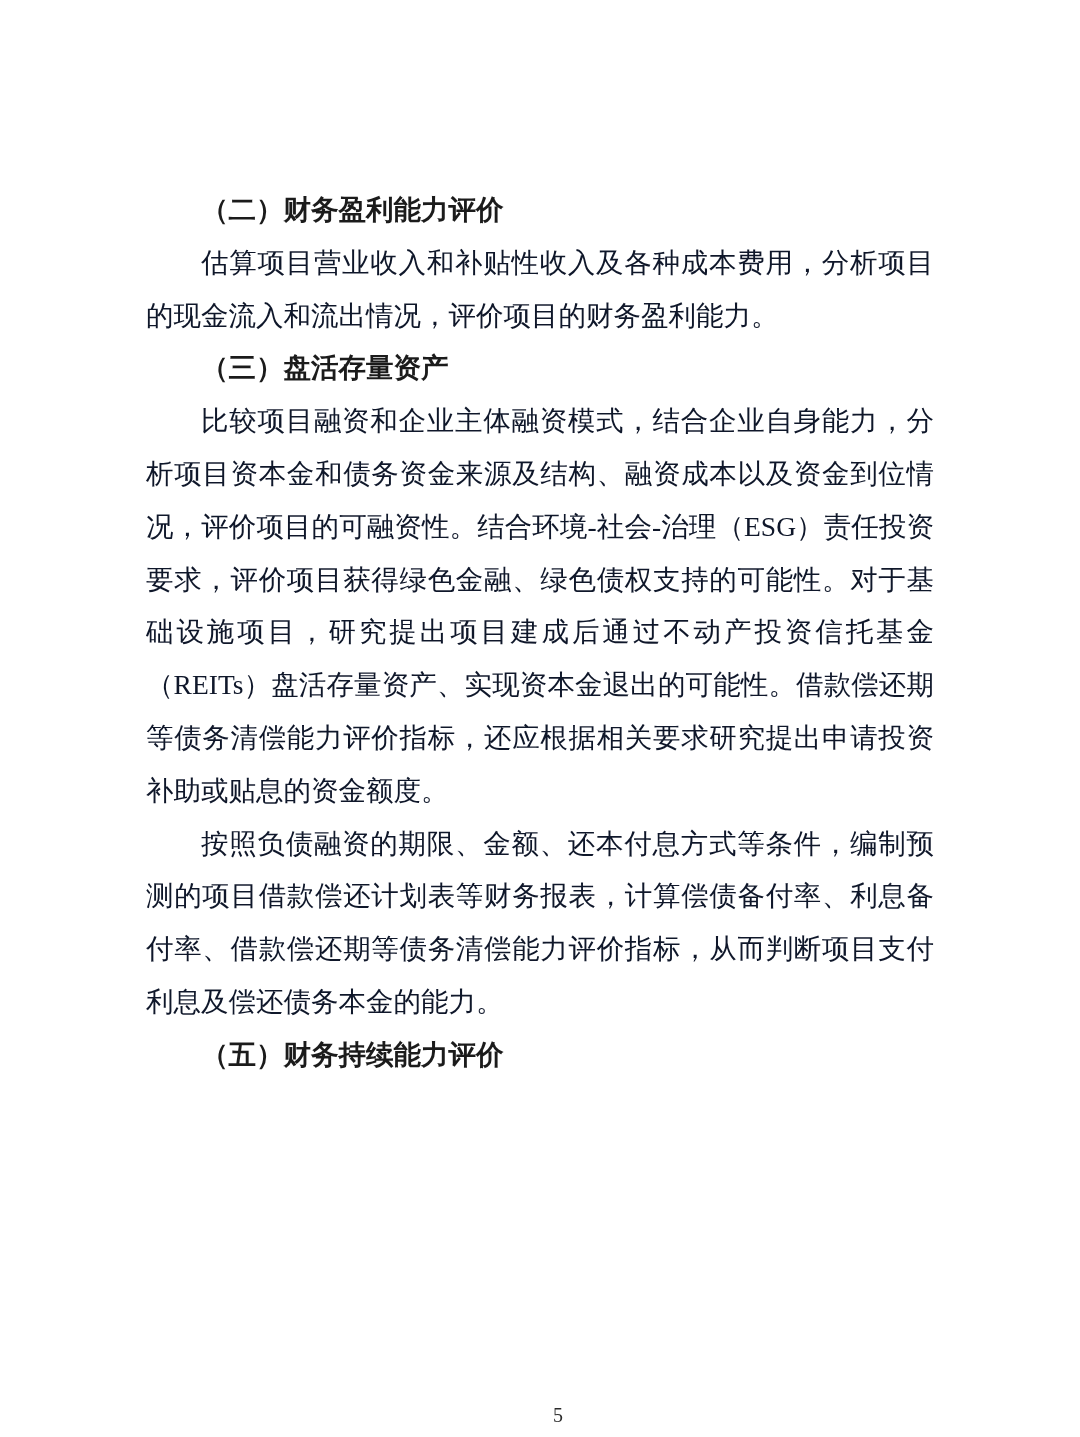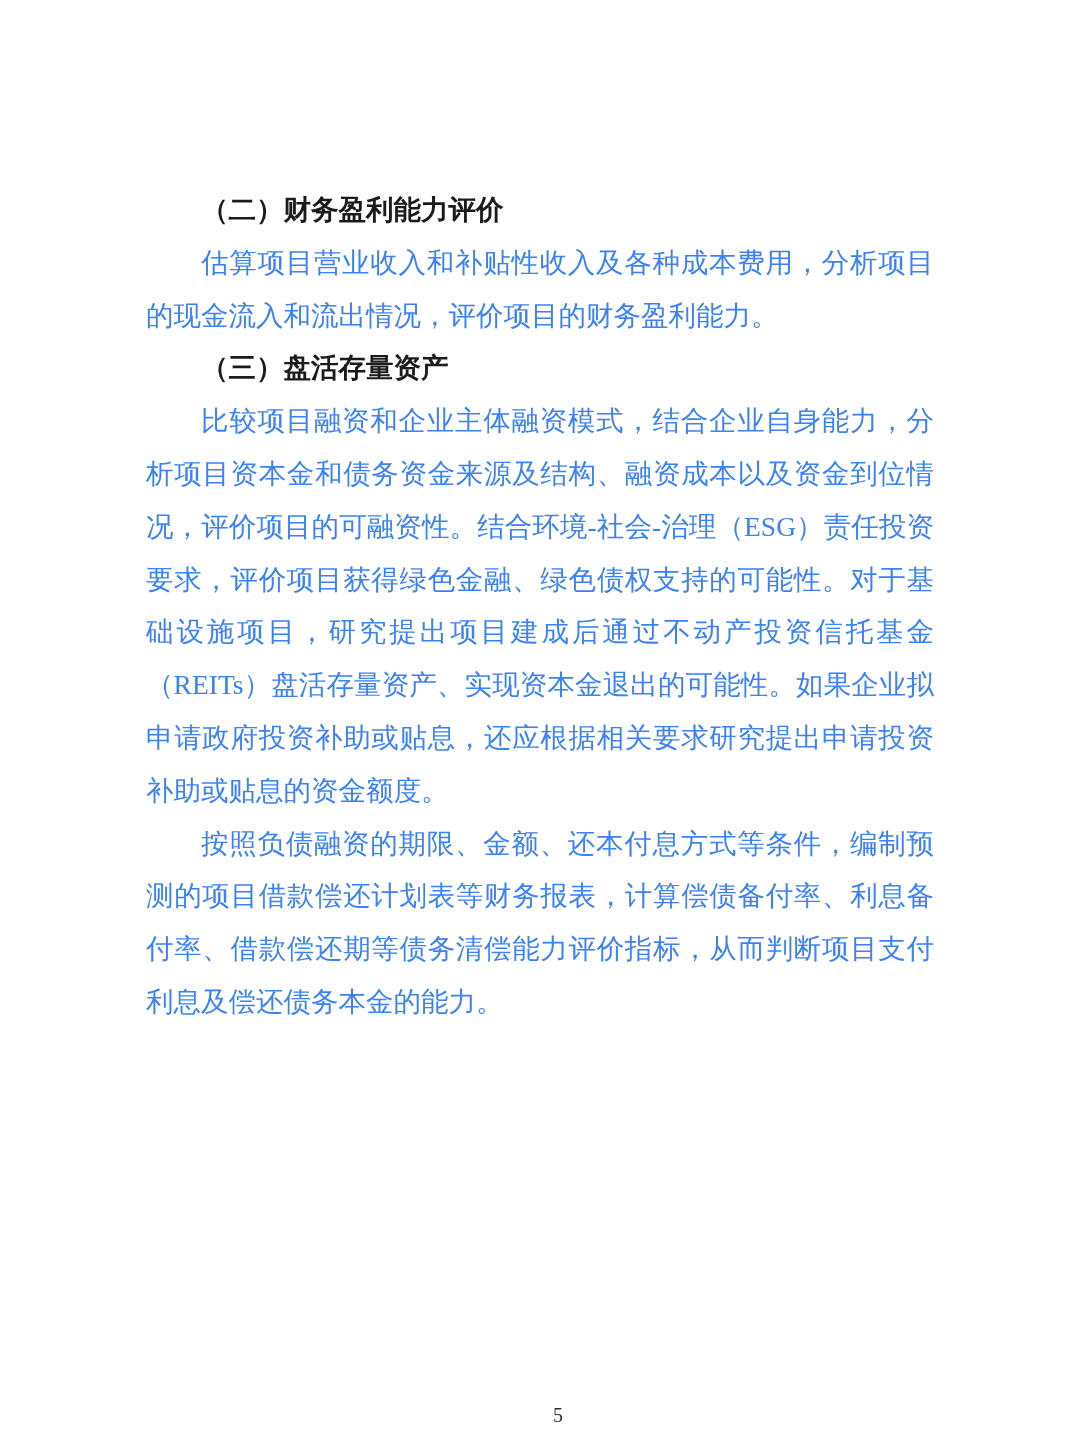--- a/index.html
+++ b/index.html
@@ -22,21 +22,21 @@
     top: 184px;
     width: 788px;
   }
   .content p {
     margin: 0;
     padding: 0;
     font-size: 27.5px;
     line-height: 52.8px;
     text-indent: 2em;
     text-align: justify;
-    color: #3b82f6;
+    color: #0f172a;
   }
   .content p.heading {
     font-weight: 700;
     color: #1b1b1b;
   }
   .page-footer {
     position: absolute;
     left: 0;
     bottom: 10px;
     width: 100%;
@@ -50,19 +50,20 @@
 </style>
 </head>
 <body>
 
 <div class="doc-page">
   <div class="content" id="content">
 
   <p class="heading">（二）财务盈利能力评价</p>
       <p class="body">估算项目营业收入和补贴性收入及各种成本费用，分析项目的现金流入和流出情况，评价项目的财务盈利能力。</p>
       <p class="heading">（三）盘活存量资产</p>
-      <p class="body">比较项目融资和企业主体融资模式，结合企业自身能力，分析项目资本金和债务资金来源及结构、融资成本以及资金到位情况，评价项目的可融资性。结合环境-社会-治理（ESG）责任投资要求，评价项目获得绿色金融、绿色债权支持的可能性。对于基础设施项目，研究提出项目建成后通过不动产投资信托基金（REITs）盘活存量资产、实现资本金退出的可能性。如果企业拟申请政府投资补助或贴息，还应根据相关要求研究提出申请投资补助或贴息的资金额度。</p>
+      <p class="body">比较项目融资和企业主体融资模式，结合企业自身能力，分析项目资本金和债务资金来源及结构、融资成本以及资金到位情况，评价项目的可融资性。结合环境-社会-治理（ESG）责任投资要求，评价项目获得绿色金融、绿色债权支持的可能性。对于基础设施项目，研究提出项目建成后通过不动产投资信托基金（REITs）盘活存量资产、实现资本金退出的可能性。借款偿还期等债务清偿能力评价指标，还应根据相关要求研究提出申请投资补助或贴息的资金额度。</p>
       <p class="body">按照负债融资的期限、金额、还本付息方式等条件，编制预测的项目借款偿还计划表等财务报表，计算偿债备付率、利息备付率、借款偿还期等债务清偿能力评价指标，从而判断项目支付利息及偿还债务本金的能力。</p>
+      <p class="heading">（五）财务持续能力评价</p>
     </div>
   <div class="page-footer">
     <span class="page-number">5</span>
   </div>
 </div>
 
 </body></html>

